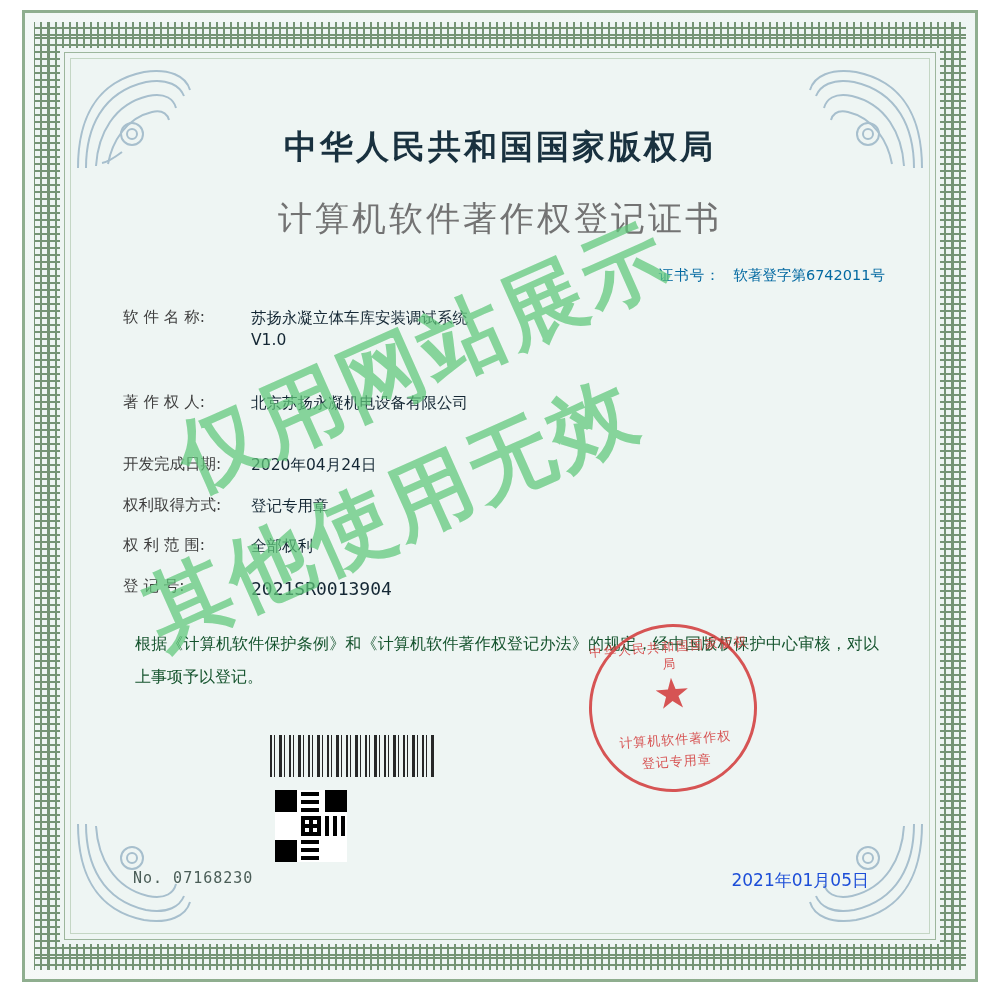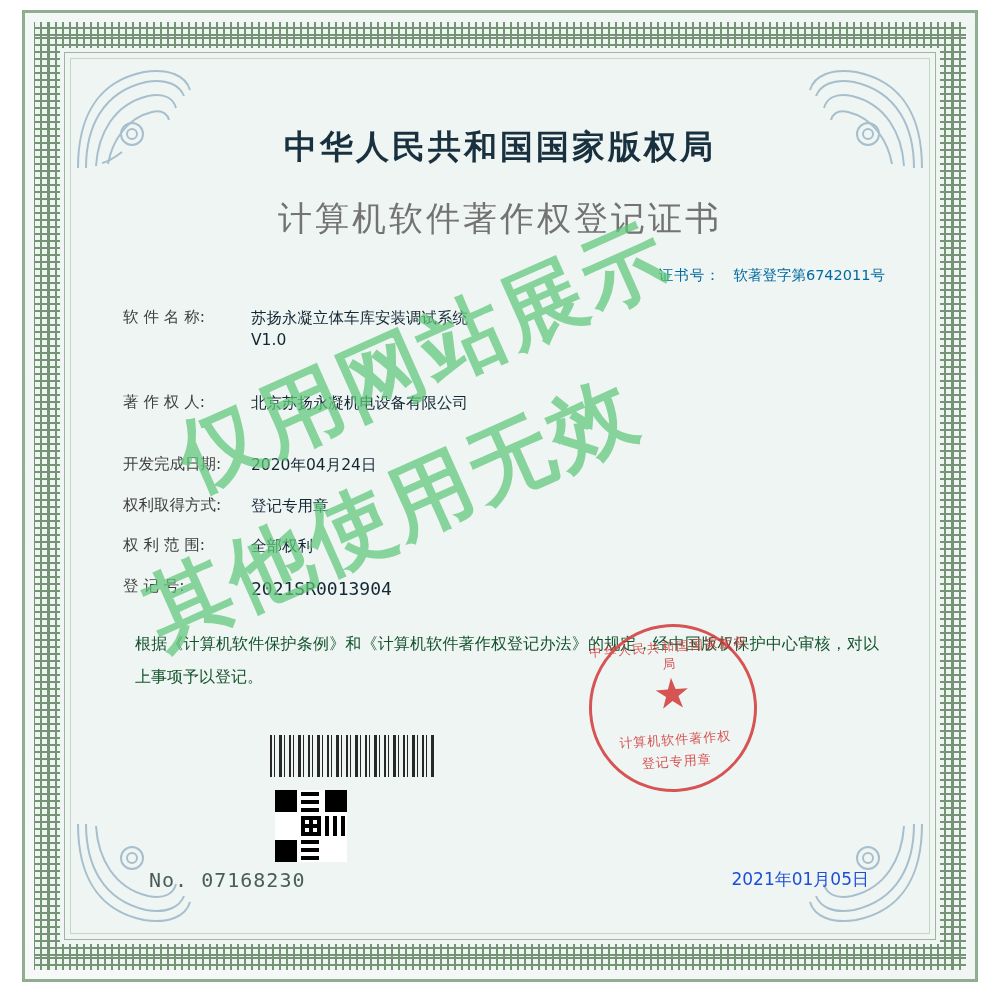--- a/index.html
+++ b/index.html
@@ -211,24 +211,23 @@
 
   .footer {
     position: absolute;
     left: 0; right: 0; bottom: 18px;
     display: flex;
     justify-content: space-between;
     padding: 0 36px 0 38px;
   }
   .footer .no {
     font-family: "DejaVu Sans Mono", monospace;
-    font-size: 20px;
+    font-size: 15px;
     color: #4a5d57;
     letter-spacing: 1px;
-    margin-left: 16px;
   }
   .footer .date {
     font-family: "DejaVu Sans", sans-serif;
     font-size: 17px;
     color: #1d4ed8;
   }
 
   
   .watermark {
     position: absolute;

